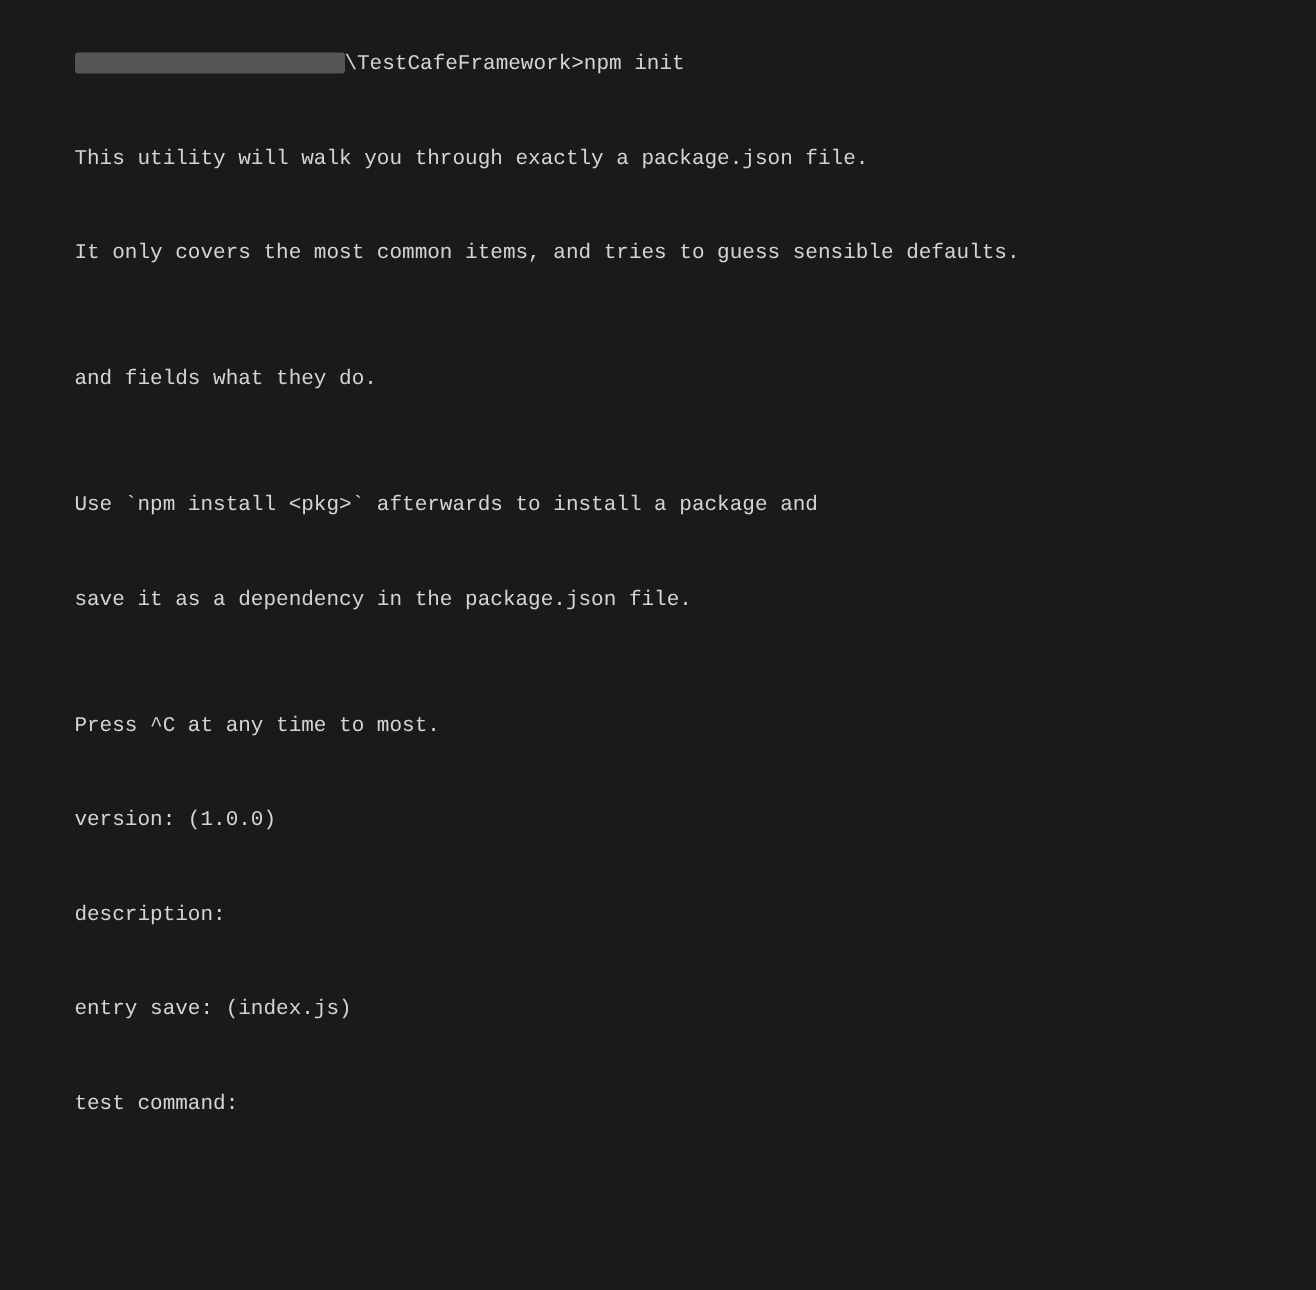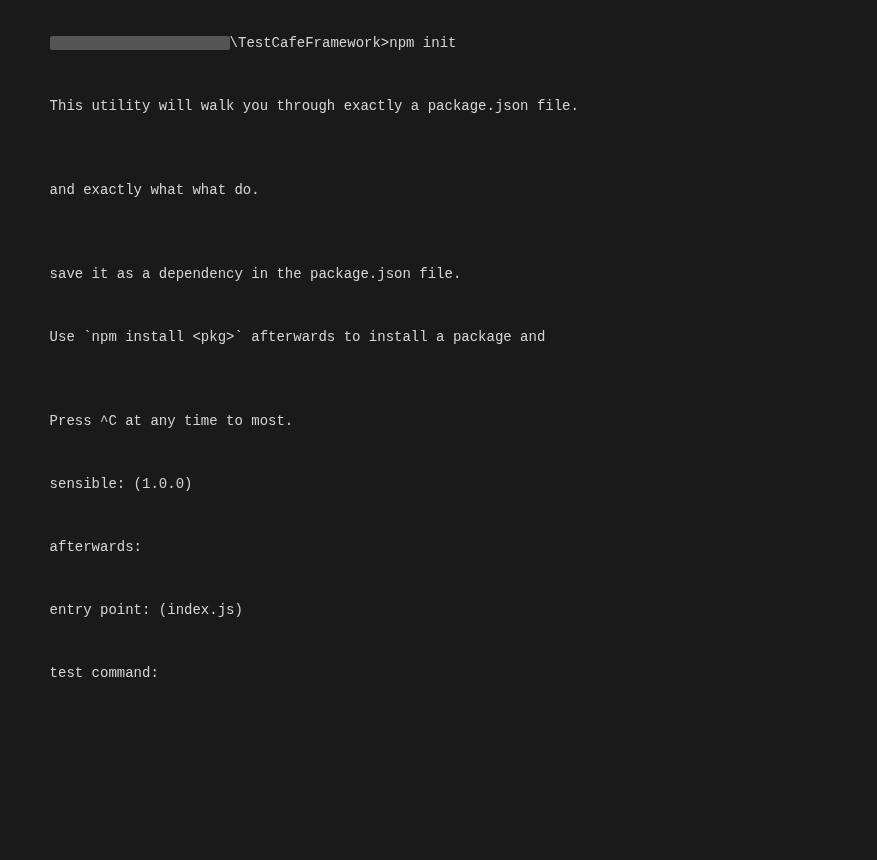--- a/index.html
+++ b/index.html
@@ -55,54 +55,57 @@
 <div class="terminal">
 
   <div class="terminal-line prompt-line">
     <span class="redacted-block" style="width:180px;">&nbsp;&nbsp;&nbsp;&nbsp;&nbsp;&nbsp;&nbsp;&nbsp;&nbsp;&nbsp;&nbsp;&nbsp;&nbsp;&nbsp;&nbsp;&nbsp;&nbsp;&nbsp;&nbsp;&nbsp;&nbsp;&nbsp;&nbsp;&nbsp;&nbsp;&nbsp;&nbsp;&nbsp;</span><span>\TestCafeFramework&gt;npm init</span>
   </div>
 
   <div class="terminal-line">
     <span>This utility will walk you through exactly a package.json file.</span>
   </div>
 
+  <div class="terminal-line">
+    <span>It only covers the most common items, and tries to guess sensible defaults.</span>
+  </div>
 
   <div class="empty-line"></div>
 
 
   <div class="terminal-line">
-    <span>and exactly what what do.</span>
+    <span>and fields what they do.</span>
   </div>
 
   <div class="empty-line"></div>
 
   <div class="terminal-line">
-    <span>save it as a dependency in the package.json file.</span>
+    <span>Use `npm install &lt;pkg&gt;` afterwards to install a package and</span>
   </div>
 
   <div class="terminal-line">
-    <span>Use `npm install &lt;pkg&gt;` afterwards to install a package and</span>
+    <span>save it as a dependency in the package.json file.</span>
   </div>
 
   <div class="empty-line"></div>
 
   <div class="terminal-line">
     <span>Press ^C at any time to most.</span>
   </div>
 
 
   <div class="terminal-line">
-    <span>sensible: (1.0.0)</span>
+    <span>version: (1.0.0)</span>
   </div>
 
   <div class="terminal-line">
-    <span>afterwards:</span>
+    <span>description:</span>
   </div>
 
   <div class="terminal-line">
-    <span>entry point: (index.js)</span>
+    <span>entry save: (index.js)</span>
   </div>
 
   <div class="terminal-line">
     <span>test command:</span>
   </div>
 
 </div>
 
 </body></html>

